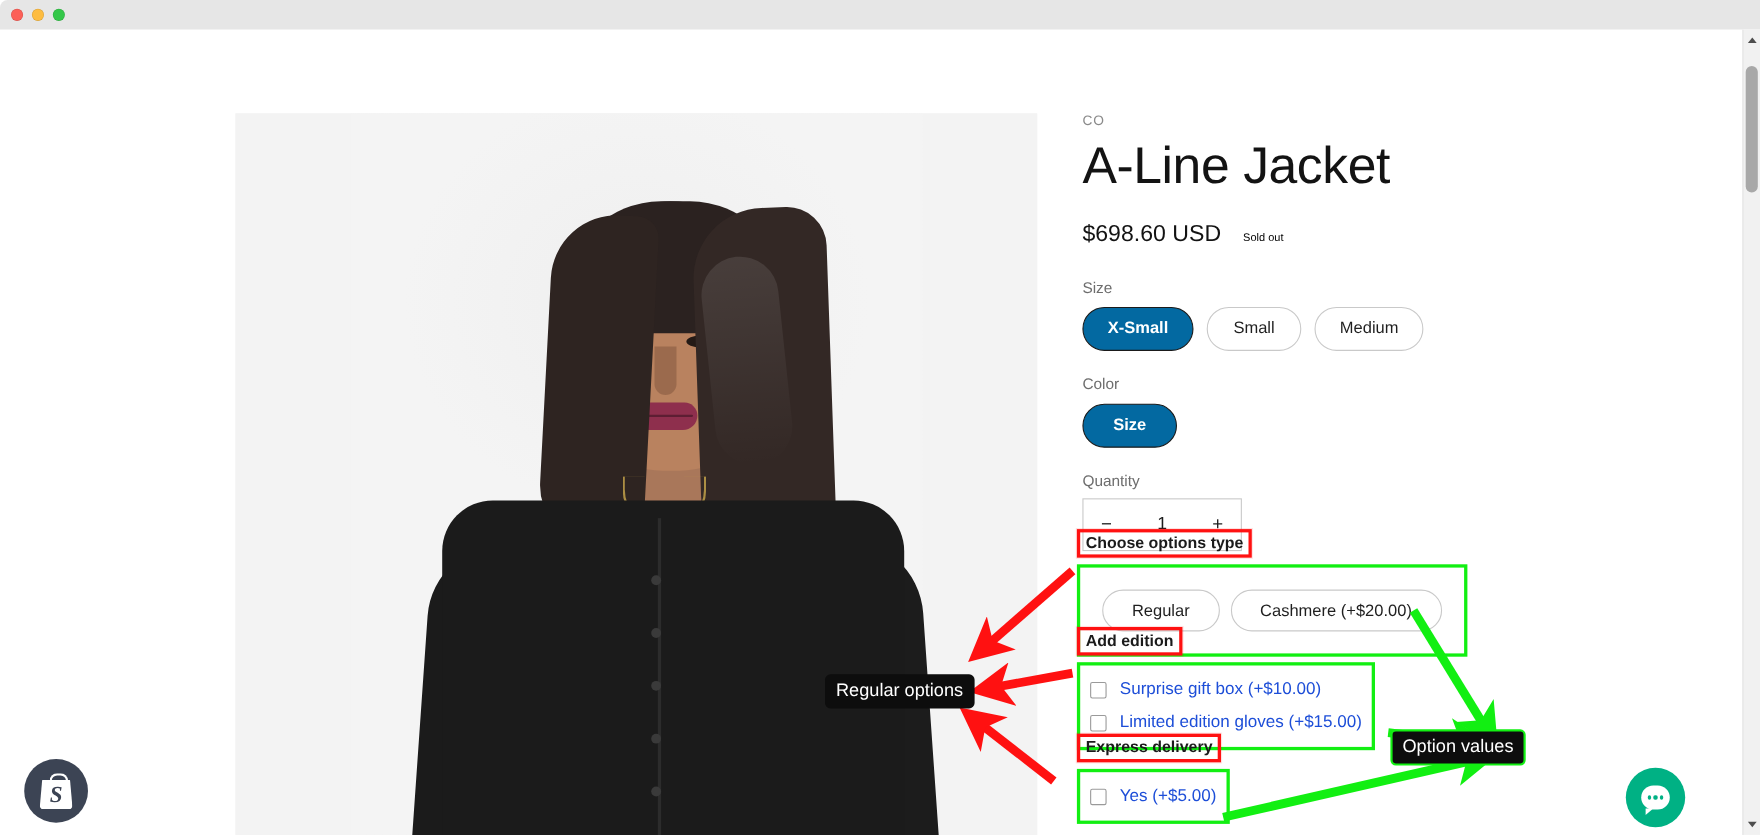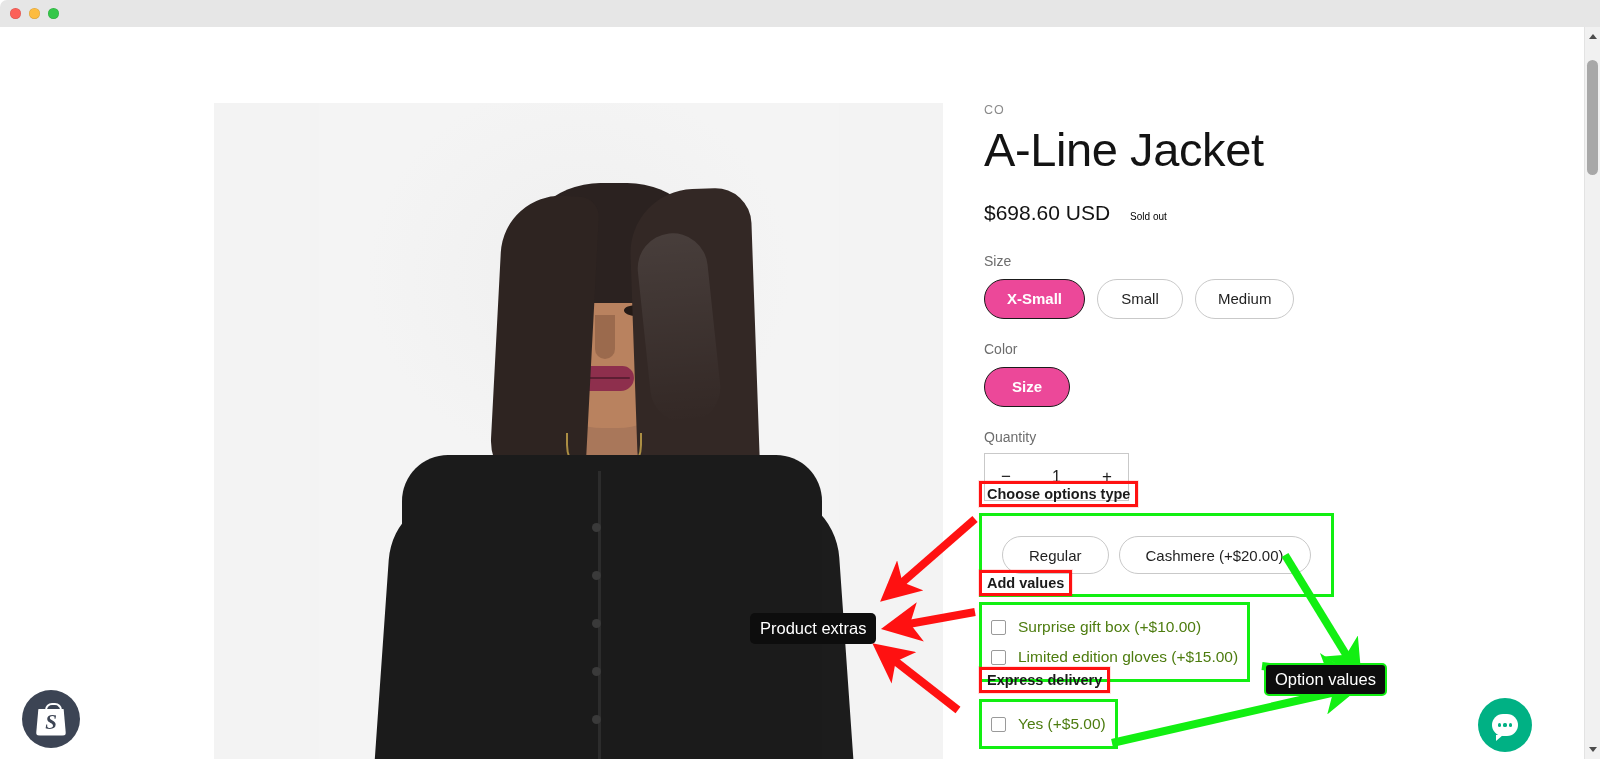--- a/index.html
+++ b/index.html
@@ -151,21 +151,21 @@
   .soldout{font-size:10px;color:#000000;}
 
   .opt-label{font-size:14px;color:#6d6d6d;margin:0 0 10px 0;}
   .pill-row{display:flex;gap:12px;margin-bottom:22px;flex-wrap:wrap;}
   .pill{
     min-width:86px;height:40px;padding:0 22px;border-radius:22px;
     border:1px solid #c9c9c9;background:#fff;color:#1f1f1f;
     display:flex;align-items:center;justify-content:center;
     font-size:15px;box-sizing:border-box;white-space:nowrap;
   }
-  .pill.sel{background:#ec4899;border-color:#1a1a1a;color:#fff;font-weight:700;text-align:center;}
+  .pill.sel{background:#0369a1;border-color:#1a1a1a;color:#fff;font-weight:700;text-align:center;}
 
   .qty-label{font-size:14px;color:#6d6d6d;margin:0 0 8px 0;}
   .qty{
     width:145px;height:48px;border:1px solid #c9c9c9;background:#fff;
     display:flex;align-items:center;justify-content:space-between;
     padding:0 16px;box-sizing:border-box;margin-bottom:22px;
   }
   .qty span{font-size:17px;color:#1c1c1c;user-select:none;}
   .qty .num{font-size:16px;}
 
@@ -179,21 +179,21 @@
   .cpill{
     height:38px;padding:0 26px;border-radius:20px;border:1px solid #c9c9c9;background:#fff;
     display:flex;align-items:center;justify-content:center;font-size:15px;color:#1f1f1f;
     white-space:nowrap;box-sizing:border-box;
   }
   .checks{padding:7px 9px;box-sizing:border-box;}
   .chk-row{display:flex;align-items:center;gap:12px;height:30px;}
   .chk{
     width:13px;height:13px;border:1px solid #9a9a9a;background:#fff;border-radius:2px;flex:none;
   }
-  .chk-lbl{font-size:15.5px;color:#4d7c0f;white-space:nowrap;}
+  .chk-lbl{font-size:15.5px;color:#1d4ed8;white-space:nowrap;}
 
   
   .box-red{border:3px solid #ff1111;box-shadow:0 0 0 1px rgba(255,0,0,.12);}
   .box-green{border:3px solid #12ef12;}
   
   .callout{
     position:absolute;background:#0d0d0d;color:#fff;border-radius:5px;
     font-size:16.5px;padding:5px 10px;white-space:nowrap;line-height:1.25;
   }
   .callout.green-out{border:2px solid #12ef12;padding:4px 9px;}
@@ -311,21 +311,21 @@
 
     <div style="position:absolute;left:979px;top:454px;" class="cgroup">
       <div class="cgroup-title box-red">Choose options type</div>
       <div class="cpills box-green" style="margin-top:6px;">
         <div class="cpill">Regular</div>
         <div class="cpill">Cashmere (+$20.00)</div>
       </div>
     </div>
 
     <div style="position:absolute;left:979px;top:543px;" class="cgroup">
-      <div class="cgroup-title box-red">Add values</div>
+      <div class="cgroup-title box-red">Add edition</div>
       <div class="checks box-green" style="margin-top:6px;">
         <div class="chk-row">
           <span class="chk"></span>
           <span class="chk-lbl">Surprise gift box (+$10.00)</span>
         </div>
         <div class="chk-row">
           <span class="chk"></span>
           <span class="chk-lbl">Limited edition gloves (+$15.00)</span>
         </div>
       </div>
@@ -357,21 +357,21 @@
 
       <line x1="958" y1="683" x2="890" y2="630" stroke="#ff1111" stroke-width="8" marker-end="url(#ar-red)"></line>
 
       <line x1="1285" y1="528" x2="1350" y2="634" stroke="#12ef12" stroke-width="8" marker-end="url(#ar-green)"></line>
 
       <line x1="1262" y1="639" x2="1335" y2="648" stroke="#12ef12" stroke-width="8" marker-end="url(#ar-green)"></line>
 
       <line x1="1112" y1="716" x2="1340" y2="664" stroke="#12ef12" stroke-width="8" marker-end="url(#ar-green)"></line>
     </svg>
 
-    <div class="callout" style="left:750px;top:586px;">Product extras</div>
+    <div class="callout" style="left:750px;top:586px;">Regular options</div>
     <div class="callout green-out" style="left:1264px;top:636px;">Option values</div>
 
     <div class="shopify-fab">
       <div class="shopify-bag">
         <div class="handle"></div>
         <div class="bag"></div>
         <div class="s">S</div>
       </div>
     </div>
 

